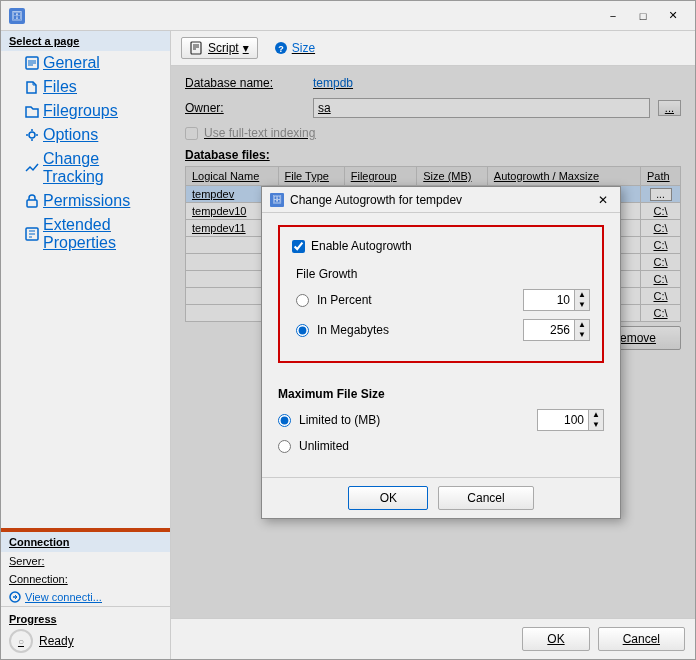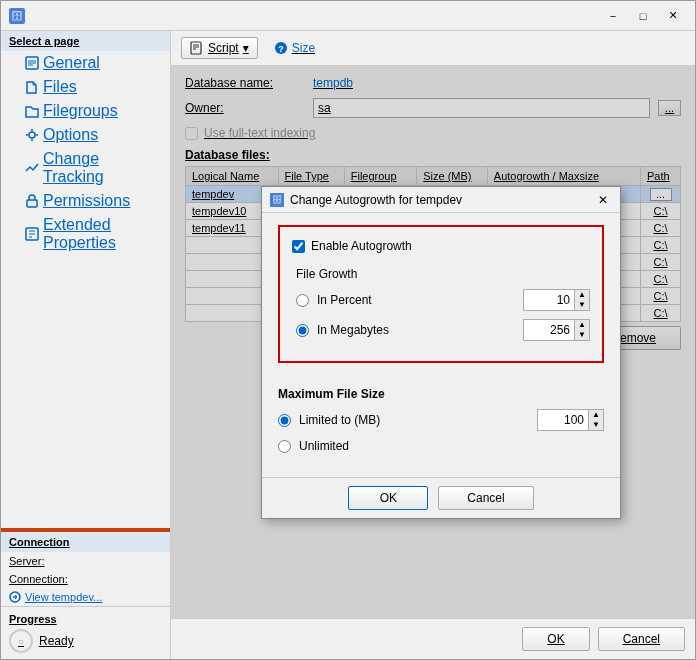--- a/index.html
+++ b/index.html
@@ -560,21 +560,21 @@
         </div>
         <div class="sidebar-info">
           <span>Connection:</span>
         </div>
         <div class="sidebar-link">
           <svg width="12" height="12" viewBox="0 0 12 12">
               <circle cx="6" cy="6" r="5" fill="none" stroke="#0066cc" stroke-width="1.5"></circle>
               <line x1="4" y1="6" x2="8" y2="6" stroke="#0066cc" stroke-width="1.5"></line>
               <polyline points="6,4 8,6 6,8" fill="none" stroke="#0066cc" stroke-width="1"></polyline>
             </svg>
-          <span>View tempdev...</span>
+          <span>View connecti...</span>
         </div>
       </div>
 
       <div class="sidebar-progress">
         <div class="progress-title">Progress</div>
         <div class="progress-status">
           <div class="progress-icon">○</div>
           <span>Ready</span>
         </div>
       </div>

